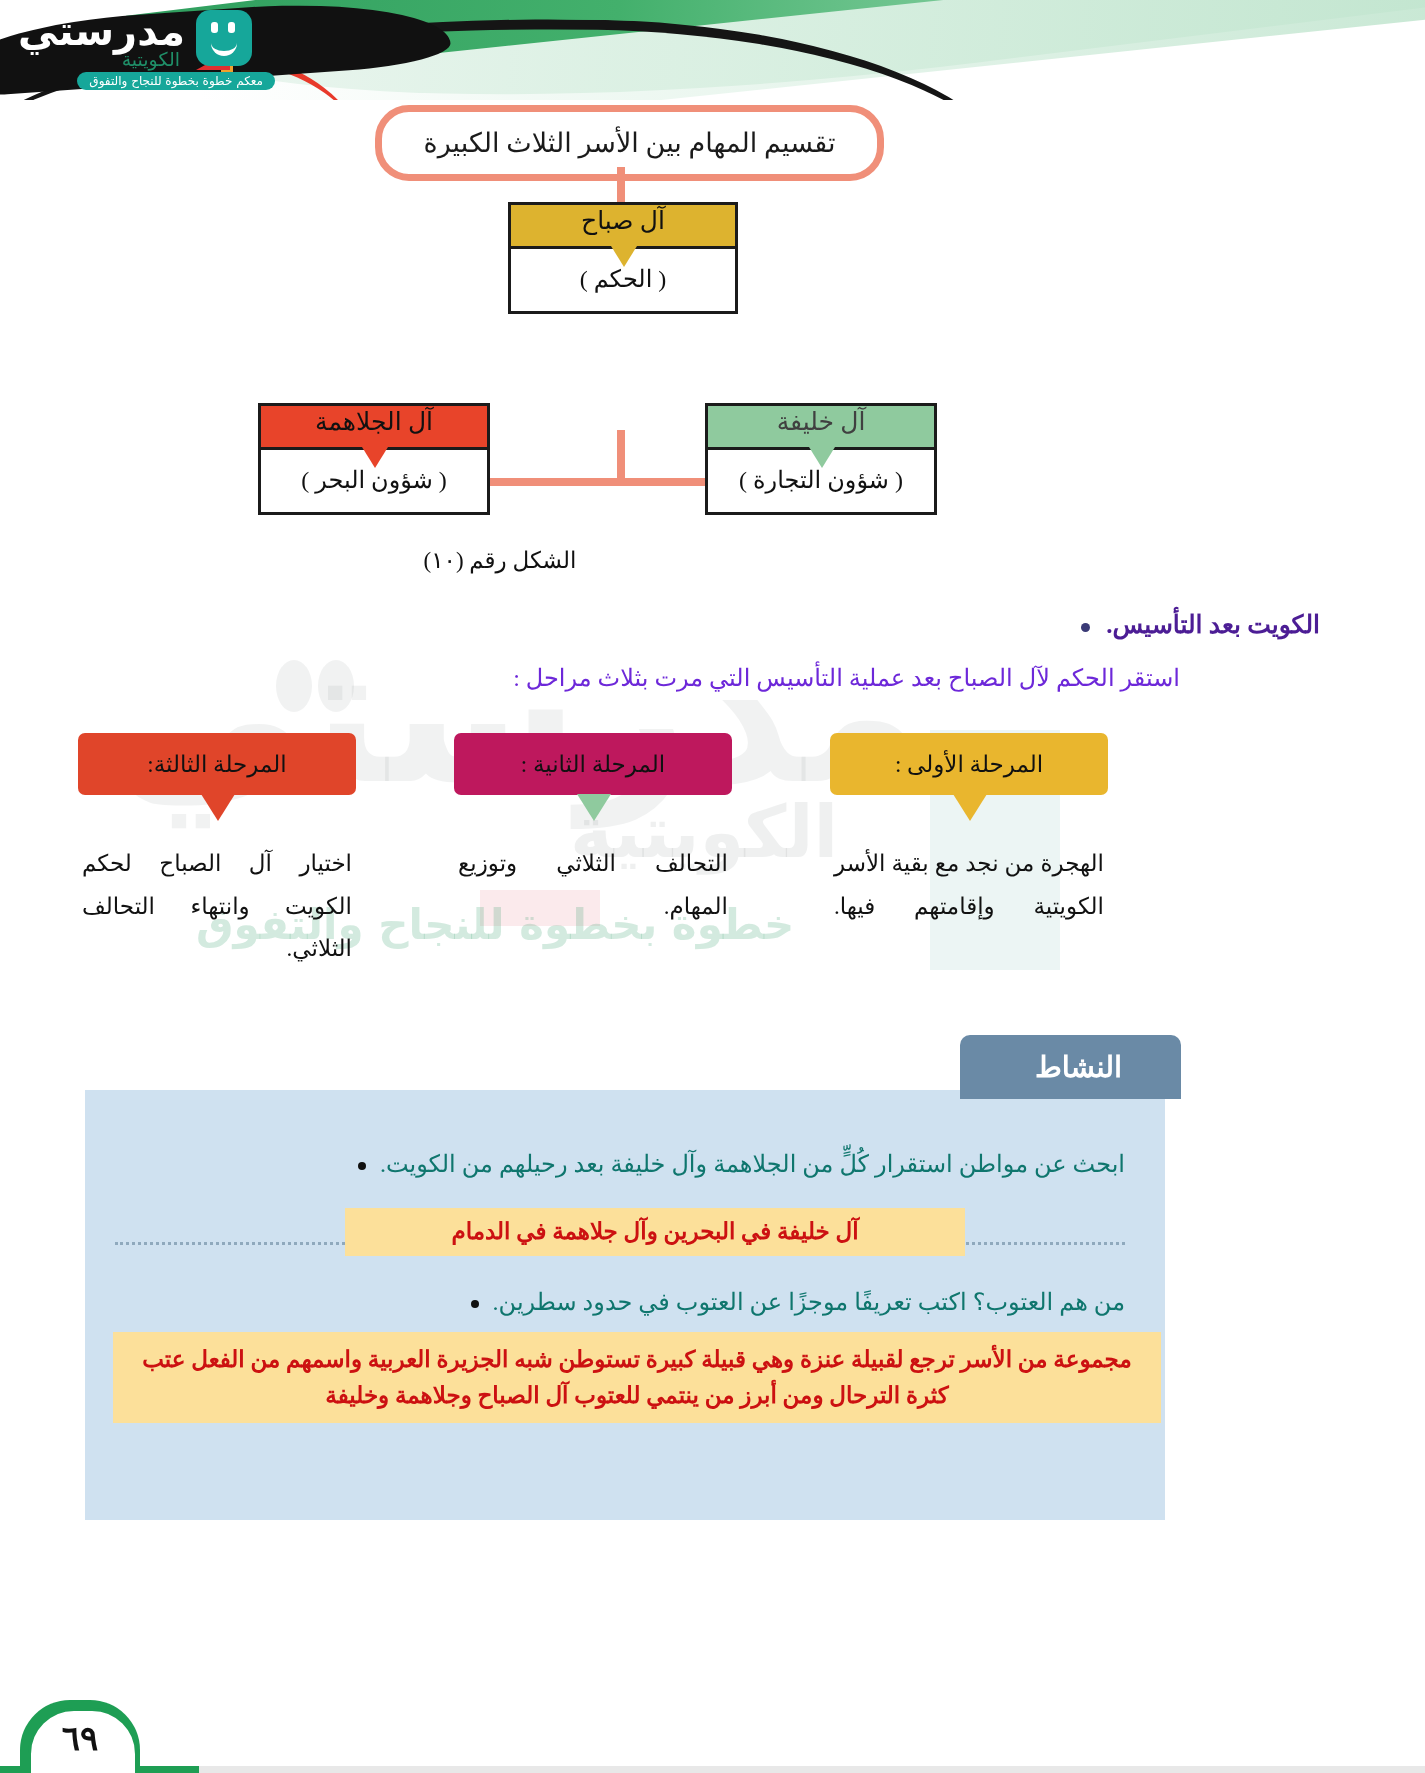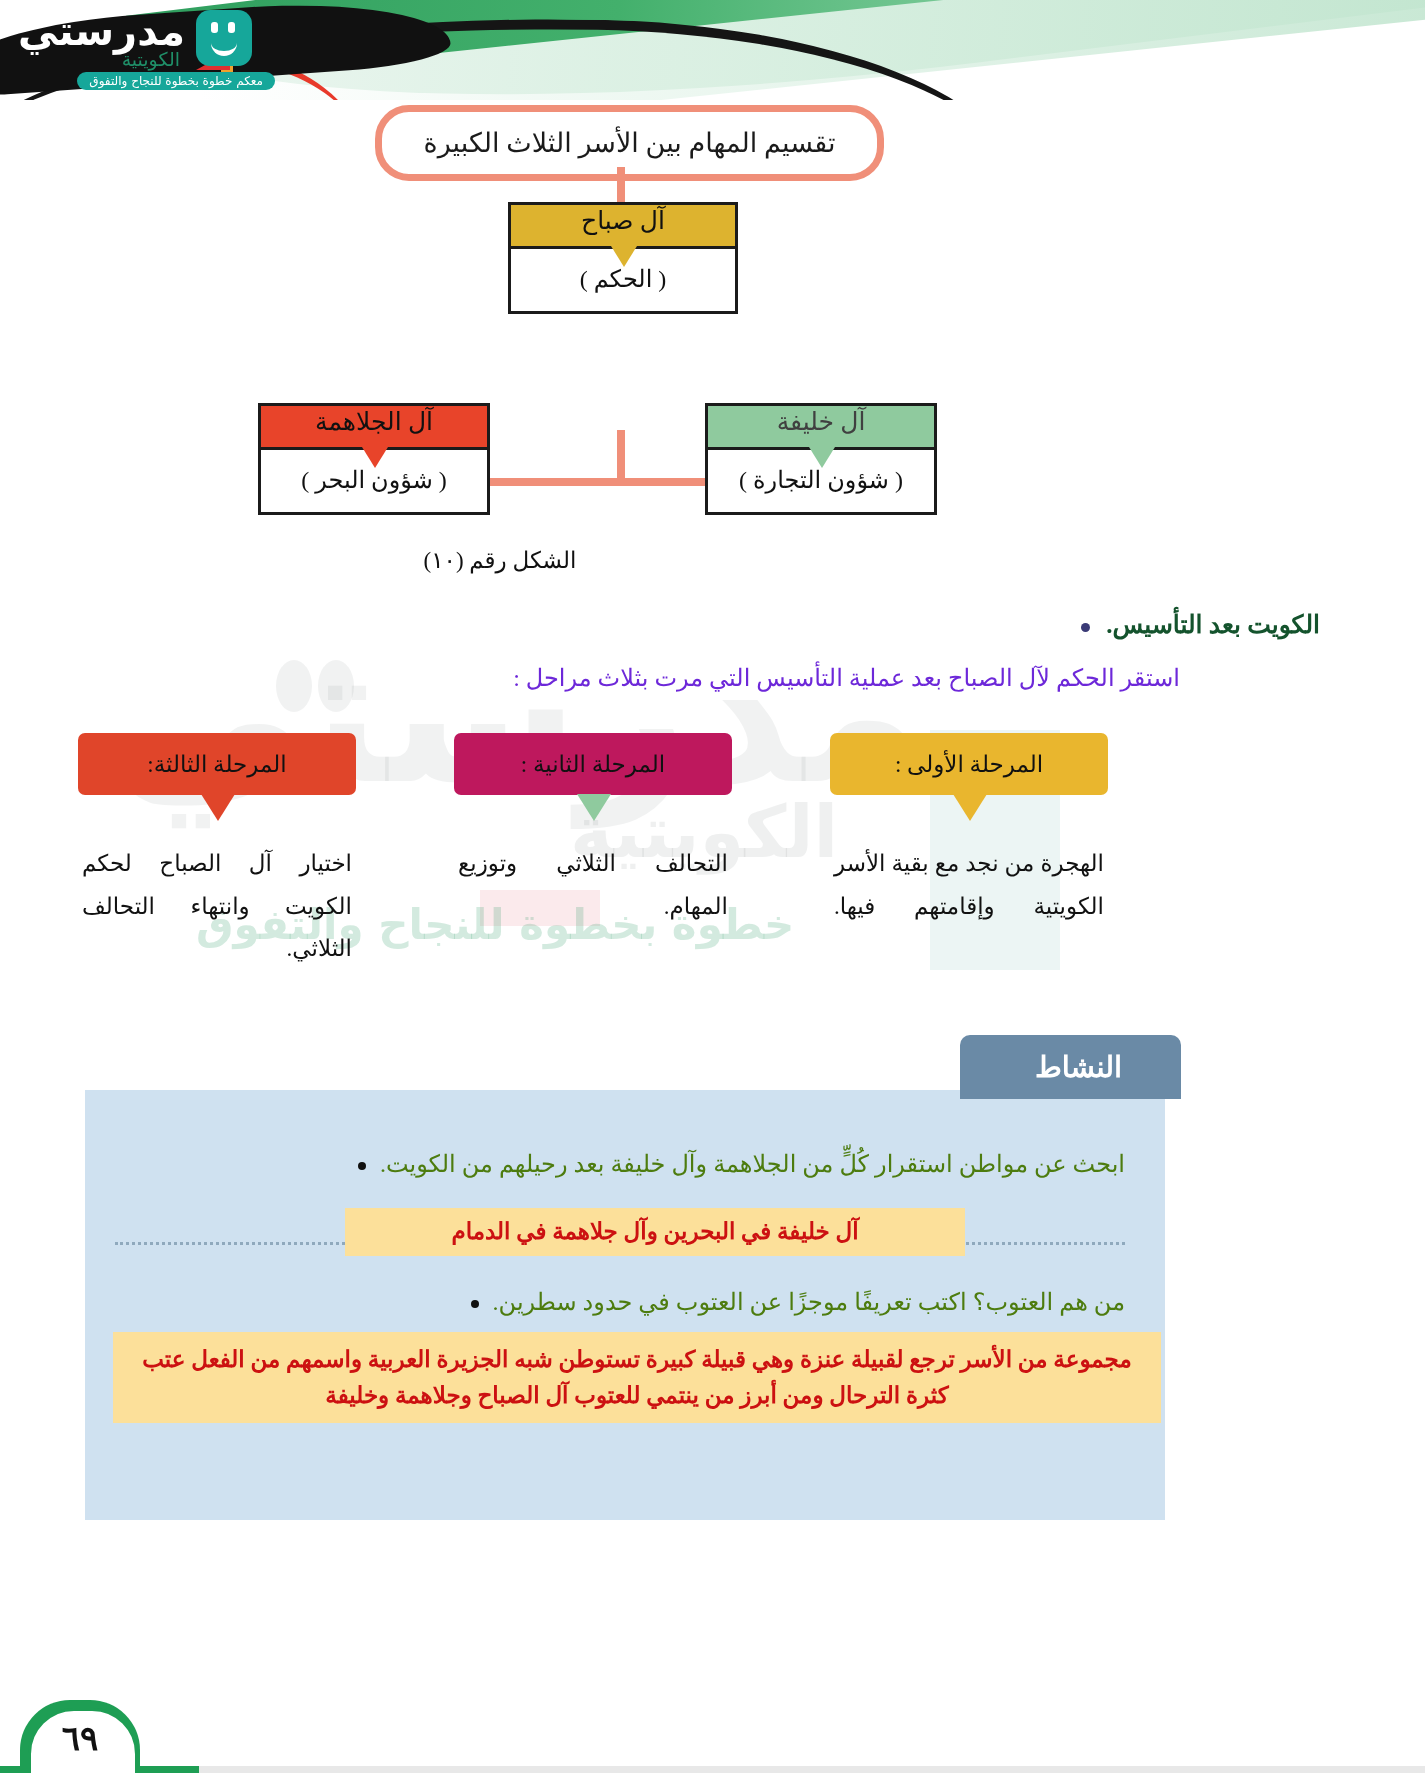--- a/index.html
+++ b/index.html
@@ -189,21 +189,21 @@
   .node-right .head span { color: #404040; }
 
   .fig-caption {
     position: absolute; left: 0; top: 452px; width: 1000px;
     text-align: center; font-size: 23px; color: #111;
   }
 
   
   .sec-heading {
     position: absolute; right: 105px; top: 610px;
-    font-size: 25px; font-weight: bold; color: #14532d;
+    font-size: 25px; font-weight: bold; color: #4c1d95;
     z-index: 4; direction: rtl;
   }
   .sec-heading .bullet {
     display: inline-block; width: 9px; height: 9px;
     background: #3a3a76; border-radius: 50%;
     vertical-align: middle; margin-right: 10px;
   }
   .intro-para {
     position: absolute; right: 245px; top: 664px; width: 915px;
     font-size: 24px; color: #6d28d9; text-align: right;
@@ -259,21 +259,21 @@
     padding-left: 16px;
   }
   .activity-box {
     position: absolute; left: 85px; top: 1090px;
     width: 1080px; height: 430px;
     background: #cfe1f0;
     z-index: 4;
   }
   .act-item {
     position: absolute; right: 40px; width: 1000px;
-    font-size: 24px; color: #4d7c0f; text-align: right;
+    font-size: 24px; color: #0f766e; text-align: right;
     direction: rtl;
   }
   .act-item .bullet {
     display: inline-block; width: 8px; height: 8px;
     background: #111; border-radius: 50%;
     vertical-align: middle; margin-right: 8px;
   }
   .q1 { top: 60px; }
   .q2 { top: 198px; }
 

